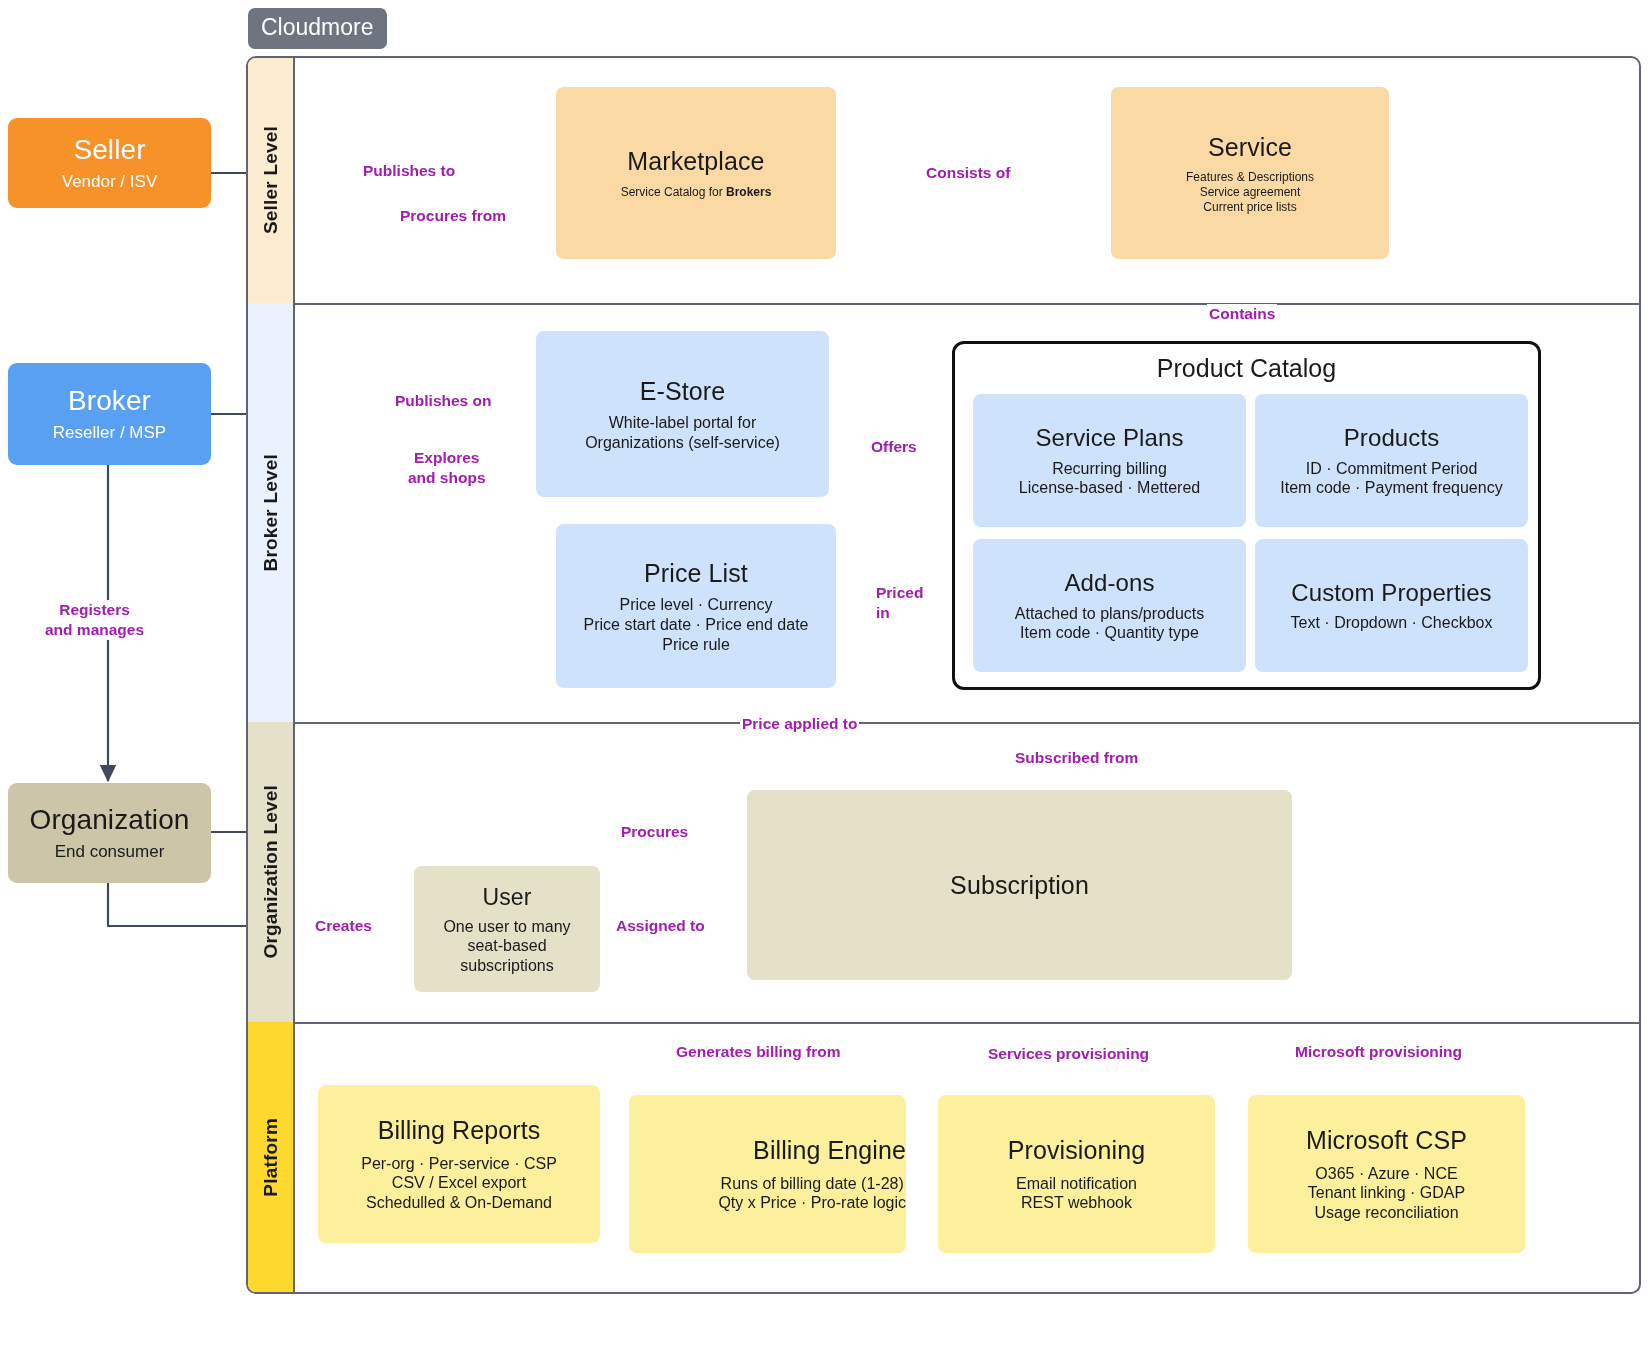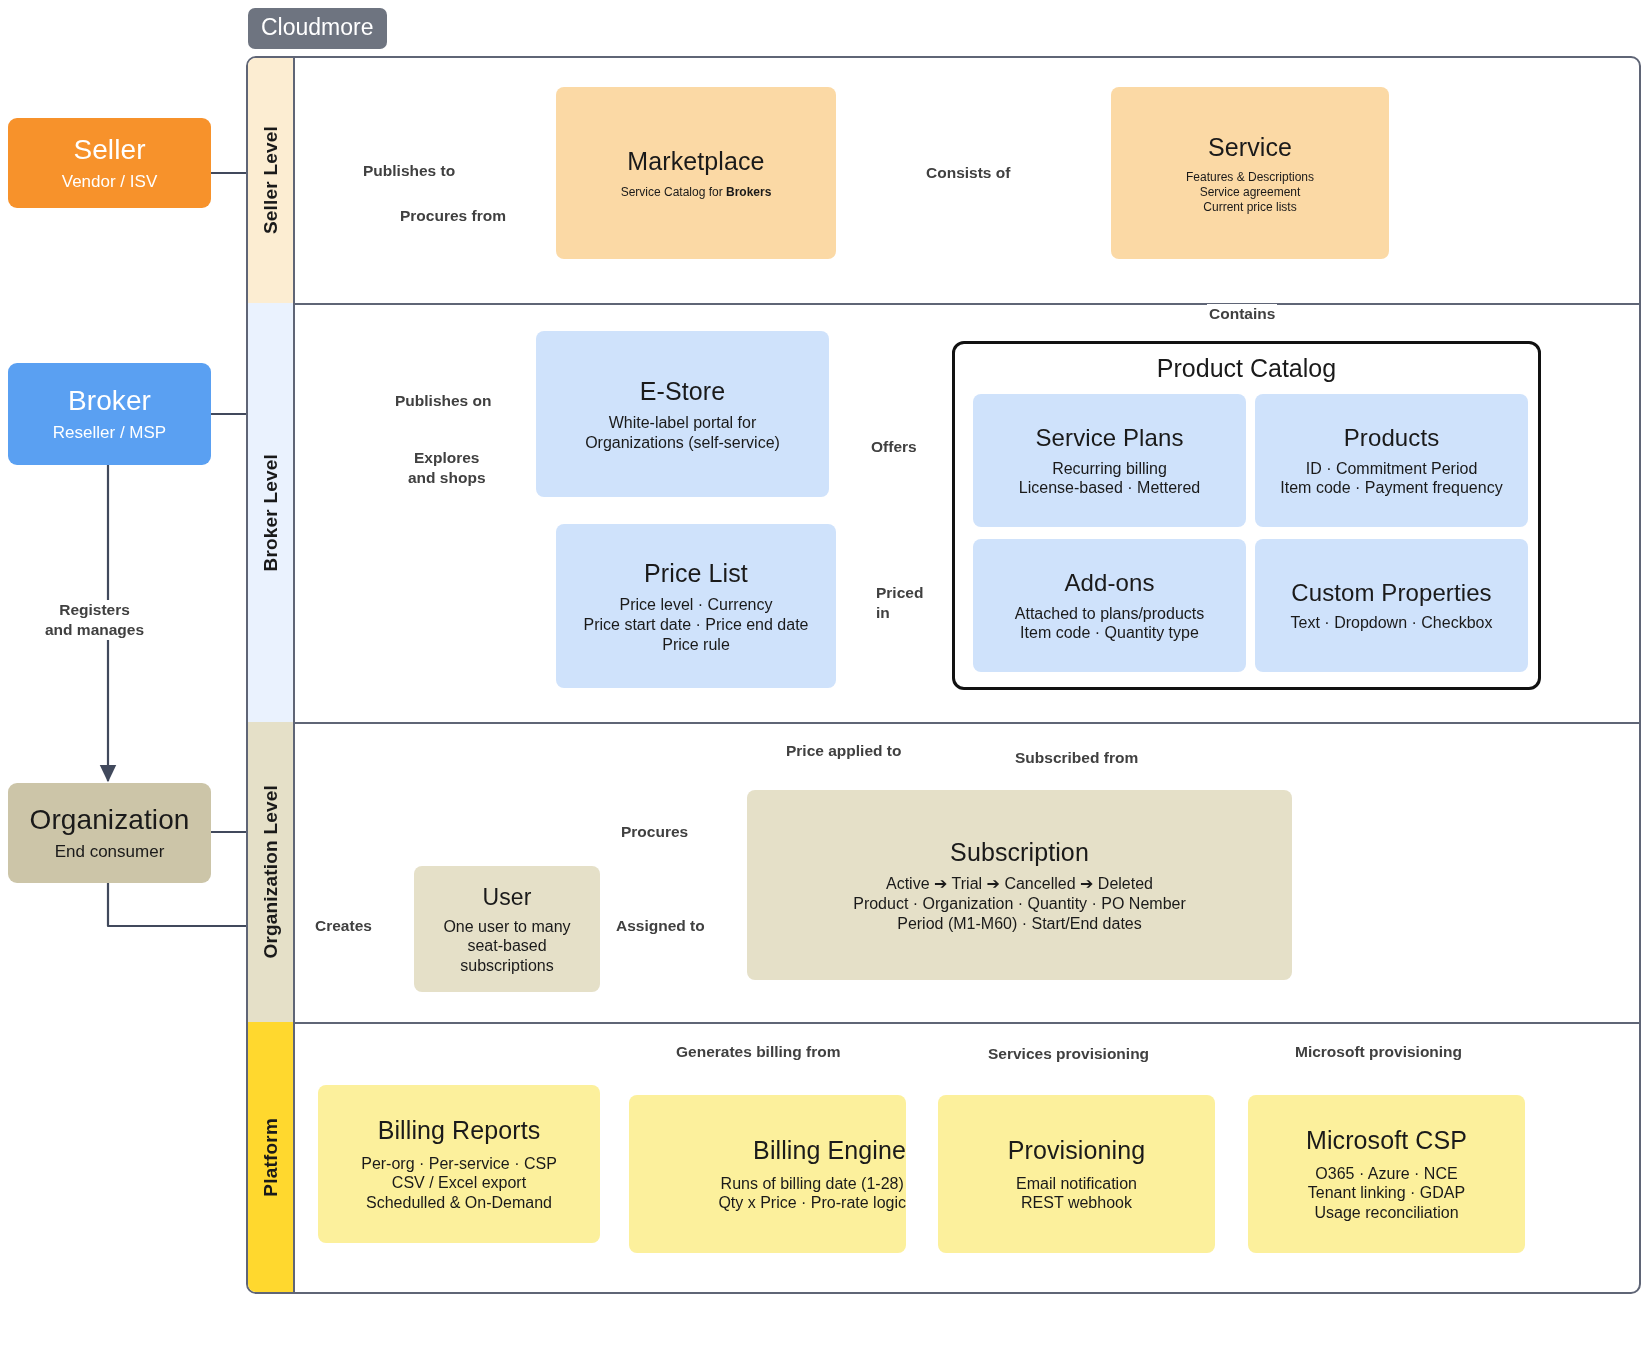--- a/index.html
+++ b/index.html
@@ -126,21 +126,21 @@
   
   .yellow { background:#FCF09C; color:#1a1a1a; }
   .yellow .ttl { font-size: 25px; }
   .yellow .sub { font-size: 16px; margin-top: 8px; }
 
   
   .elabel {
     position: absolute;
     font-size: 15.5px;
     font-weight: 700;
-    color: #404040;
+    color: #a21caf;
     white-space: pre;
     line-height: 1.28;
     background: #ffffff;
     padding: 0 2px;
   }
   .elabel.c { text-align: center; }
 
   
   .chip {
     position: absolute;
@@ -311,25 +311,20 @@
     <div class="node cell" style="left:300px; top:195px; width:273px; height:133px;">
       <div class="ttl">Custom Properties</div>
       <div class="sub">
         <div>Text · Dropdown · Checkbox</div>
       </div>
     </div>
   </div>
 
   <div class="node beige" style="left:747px; top:790px; width:545px; height:190px;">
     <div class="ttl">Subscription</div>
-    <div class="sub">
-      <div>Active ➔ Trial ➔ Cancelled ➔ Deleted</div>
-      <div>Product · Organization · Quantity · PO Nember</div>
-      <div>Period (M1-M60) · Start/End dates</div>
-    </div>
   </div>
 
   <div class="node beige small" style="left:414px; top:866px; width:186px; height:126px;">
     <div class="ttl">User</div>
     <div class="sub">
       <div>One user to many</div>
       <div>seat-based</div>
       <div>subscriptions</div>
     </div>
   </div>
@@ -373,21 +368,21 @@
   <div class="elabel" style="left:924px; top:163px;">Consists of</div>
   <div class="elabel" style="left:1207px; top:304px;">Contains</div>
   <div class="elabel" style="left:393px; top:391px;">Publishes on</div>
   <div class="elabel c" style="left:406px; top:448px;">Explores
 and shops</div>
   <div class="elabel" style="left:869px; top:437px;">Offers</div>
   <div class="elabel" style="left:874px; top:583px;">Priced
 in</div>
   <div class="elabel c" style="left:43px; top:600px;">Registers
 and manages</div>
-  <div class="elabel" style="left:740px; top:741px;margin-left:44px;">Price applied to</div>
+  <div class="elabel" style="left:740px; top:714px;">Price applied to</div>
   <div class="elabel" style="left:1013px; top:748px;">Subscribed from</div>
   <div class="elabel" style="left:619px; top:822px;">Procures</div>
   <div class="elabel" style="left:313px; top:916px;">Creates</div>
   <div class="elabel" style="left:614px; top:916px;">Assigned to</div>
   <div class="elabel" style="left:674px; top:1042px;">Generates billing from</div>
   <div class="elabel" style="left:986px; top:1044px;">Services provisioning</div>
   <div class="elabel" style="left:1293px; top:1042px;">Microsoft provisioning</div>
 
 </div>
 

